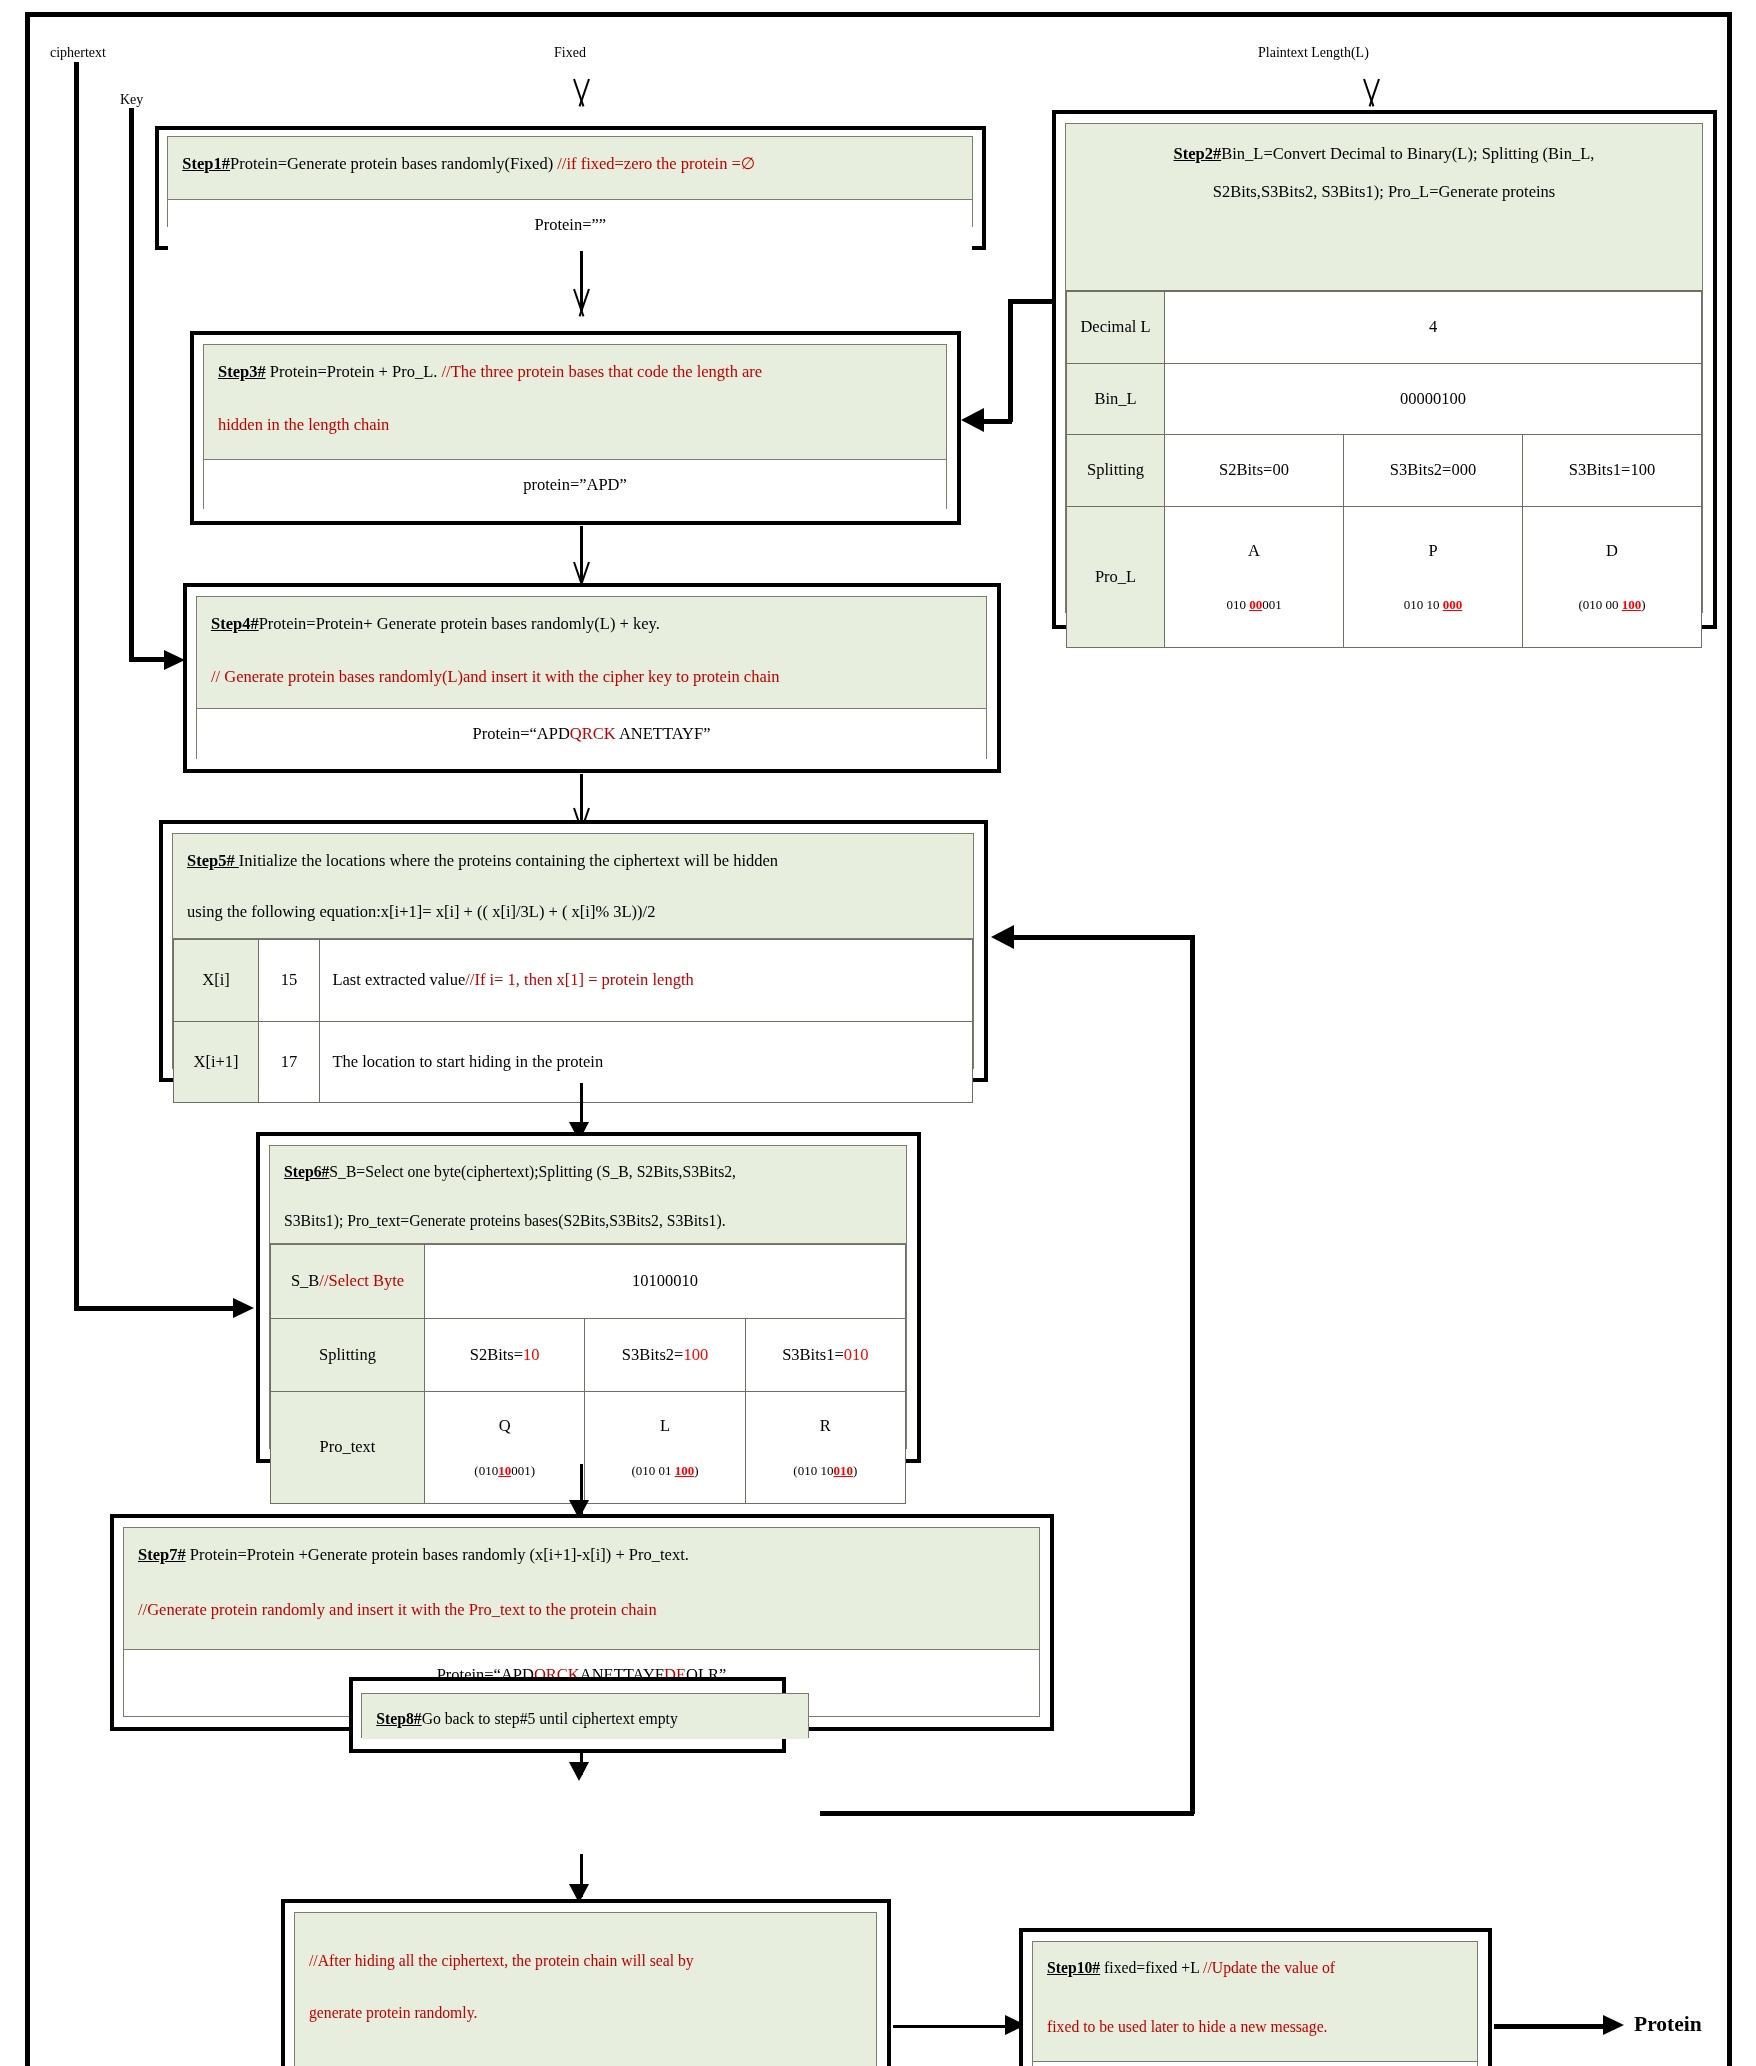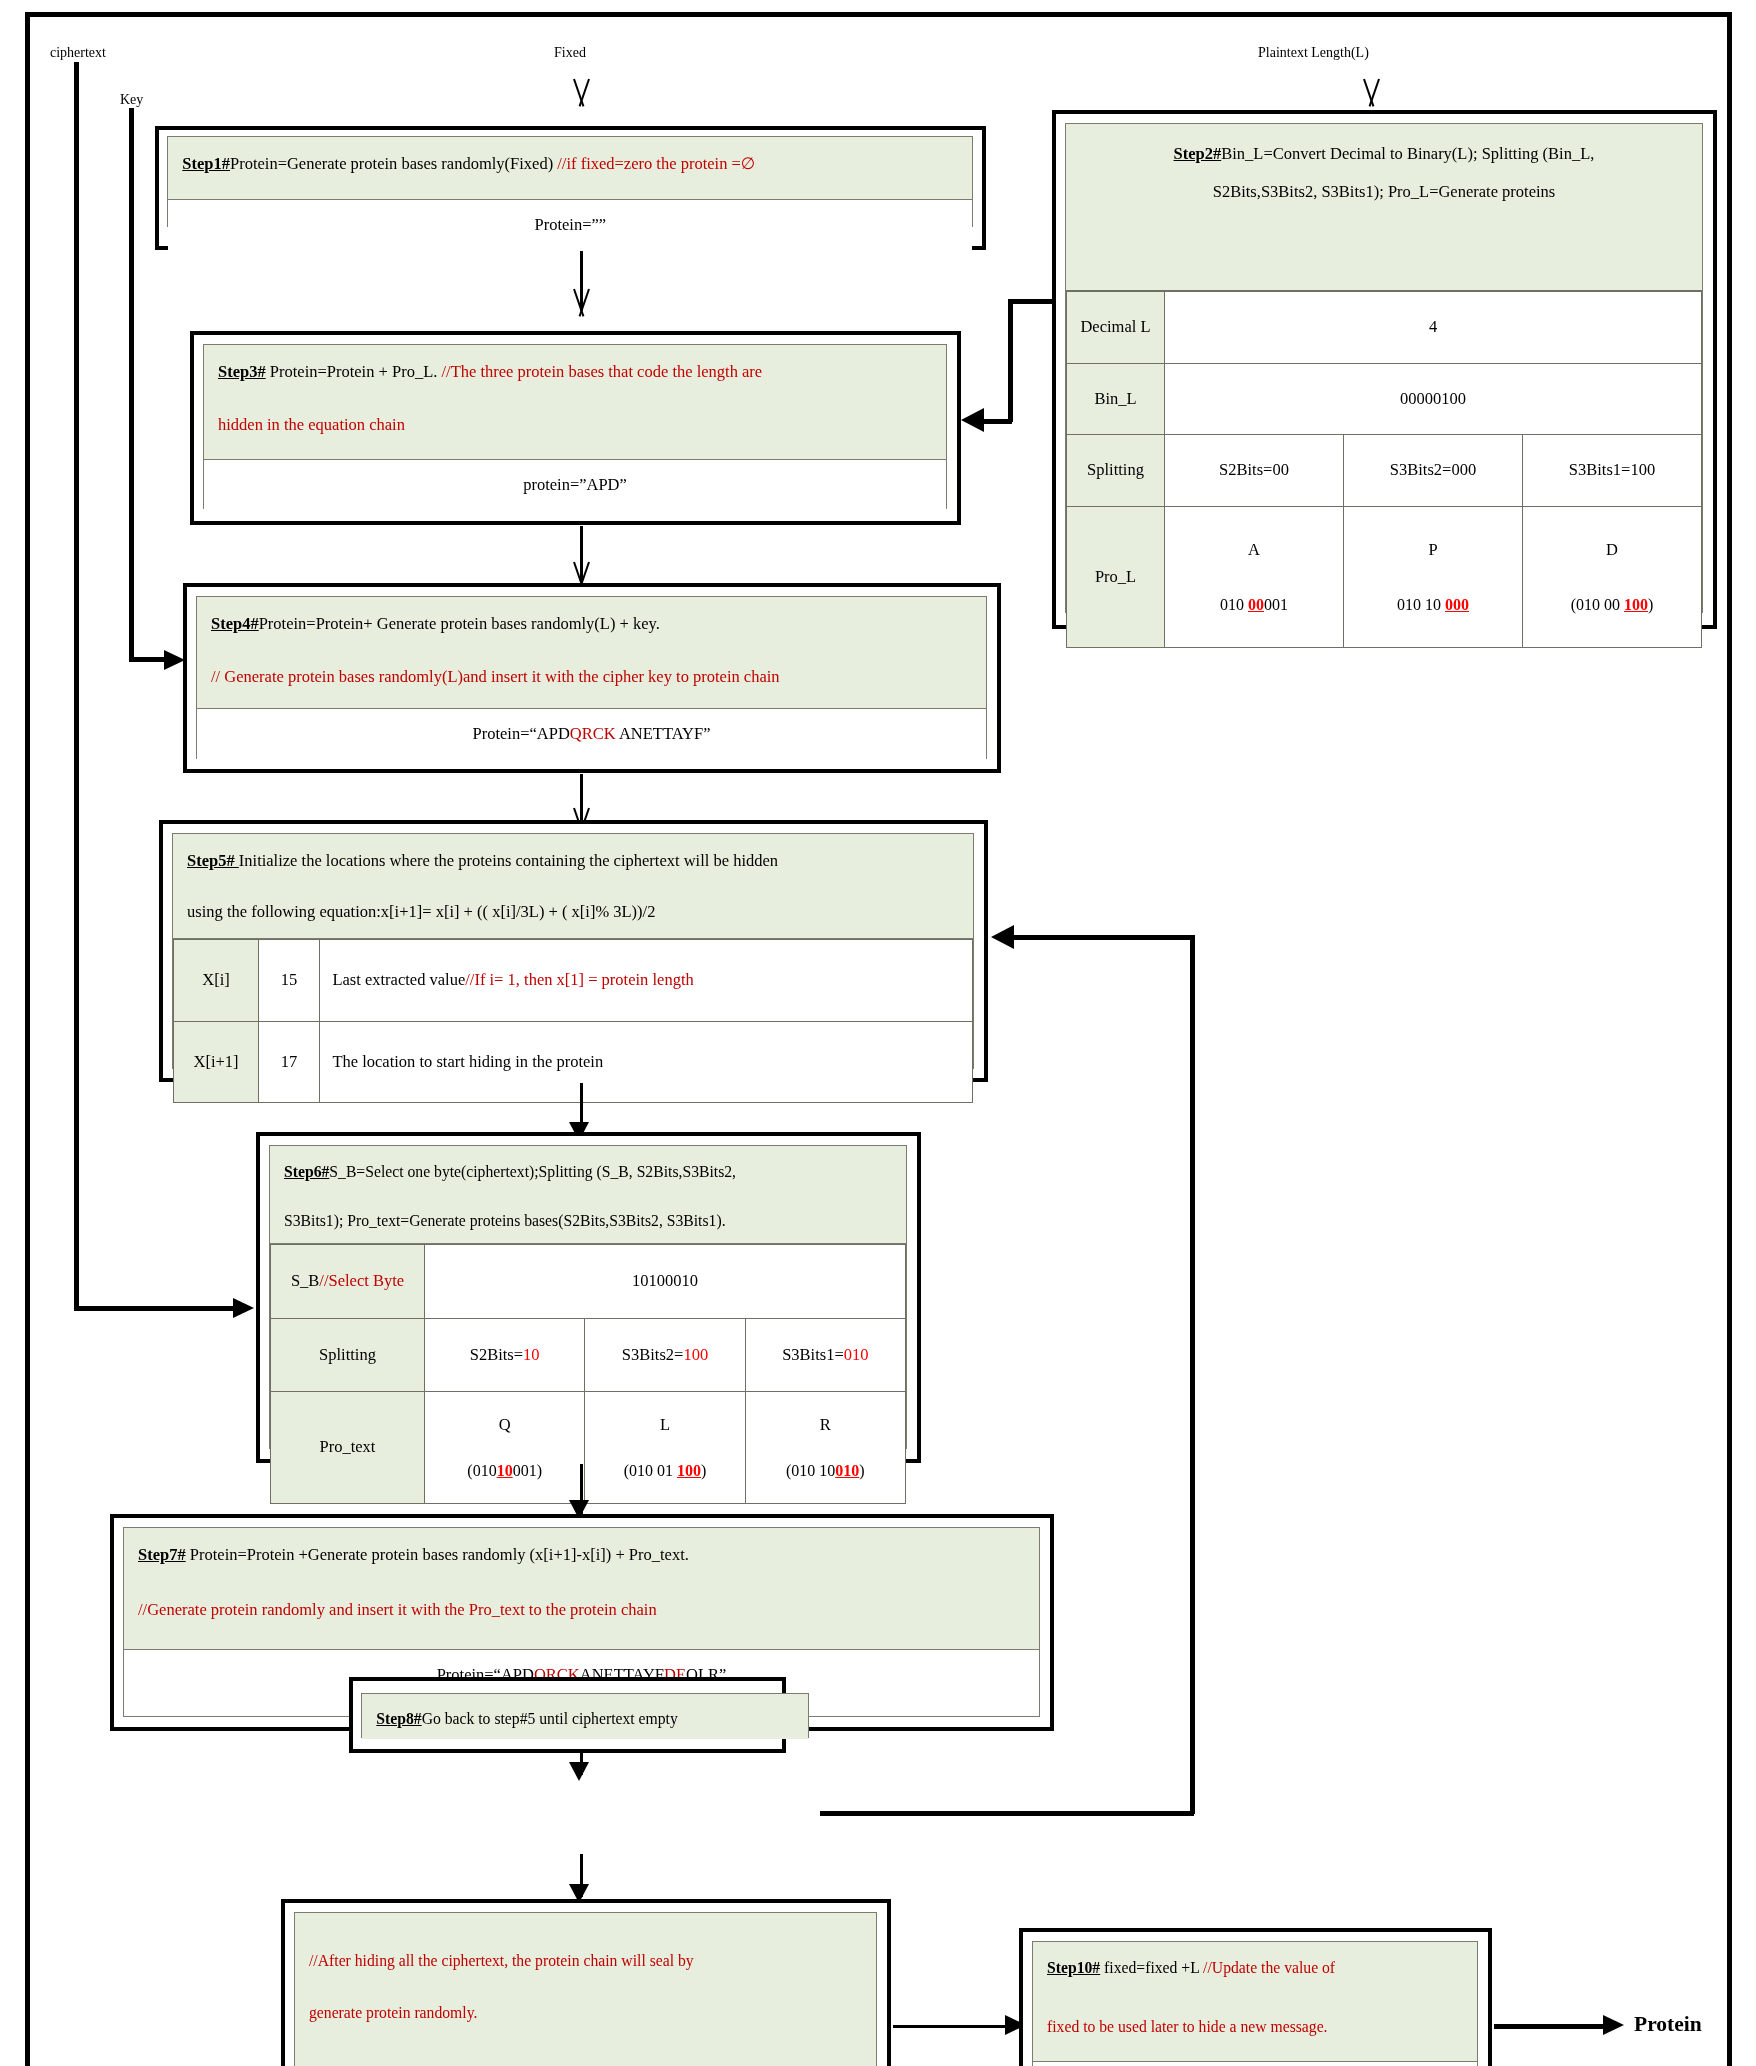--- a/index.html
+++ b/index.html
@@ -22,21 +22,21 @@
   .ln{display:block;line-height:1.95;font-size:16.5px;color:#000;white-space:nowrap;}
   .red{color:#c00000;}
   .stp{font-weight:bold;text-decoration:underline;}
   .ctr{text-align:center;}
 
   
   table.grid{border-collapse:collapse;width:100%;table-layout:fixed;background:#fff;}
   table.grid td{border:1.2px solid #6f6f63;font-size:16.5px;padding:8.3px 5px;text-align:center;
       vertical-align:middle;color:#000;}
   td.lbl{background:#e8eedd;}
-  .bin{font-size:16px;}
+  .bin{font-size:13px;}
   .hl{color:#ff0000;font-weight:bold;text-decoration:underline;}
   .rd{color:#ff0000;}
 
   
   .flabel{position:absolute;font-size:14px;color:#000;white-space:nowrap;}
   .flabel.b{font-weight:bold;}
 
   
   .vline{position:absolute;background:#000;width:2.9px;}
   .hline{position:absolute;background:#000;height:2.9px;}
@@ -146,21 +146,21 @@
 
   <div class="vline thick" style="left:1008px;top:302px;height:120px;"></div>
   <div class="hline thick" style="left:1008px;top:299px;width:48px;"></div>
   <div class="hline thick" style="left:983px;top:419px;width:29px;"></div>
   <div class="tri-left" style="left:961px;top:408px;"></div>
 
   <div class="stepbox" style="left:190px;top:331px;width:771px;height:194px;">
     <div class="stepinner" style="left:9px;top:9px;width:744px;height:165px;">
       <div class="hdr" style="height:115px;">
         <span class="ln"><span class="stp">Step3#</span><span> Protein=Protein + Pro_L. </span><span class="red">//The three protein bases that code the length are</span></span>
-        <span class="ln red" style="margin-top:21.5px;">hidden in the equation chain</span>
+        <span class="ln red" style="margin-top:21.5px;">hidden in the length chain</span>
       </div>
       <div class="val">
         <span class="ln">protein=”APD”</span>
       </div>
     </div>
   </div>
 
   <div class="vline" style="left:580px;top:526px;height:58px;"></div>
   <div class="vhead" style="left:572px;top:562px;"></div>
 

